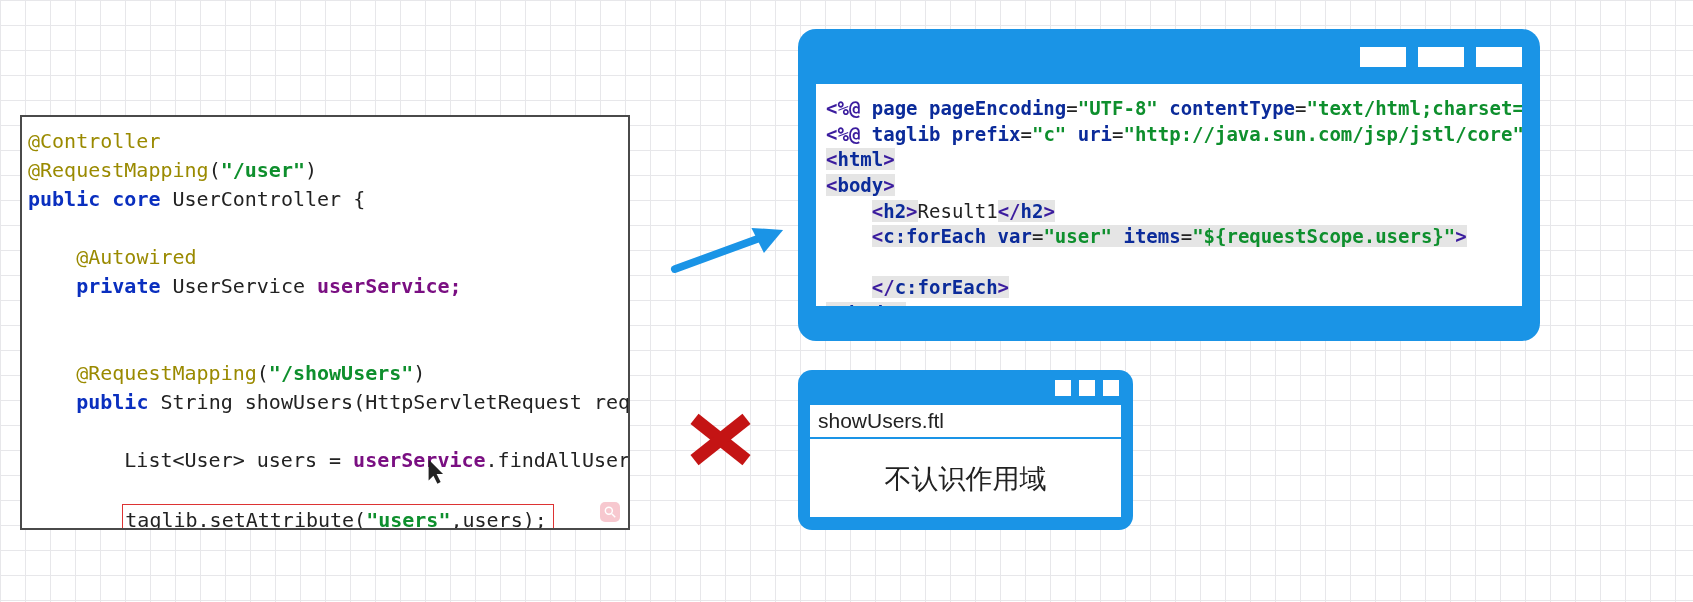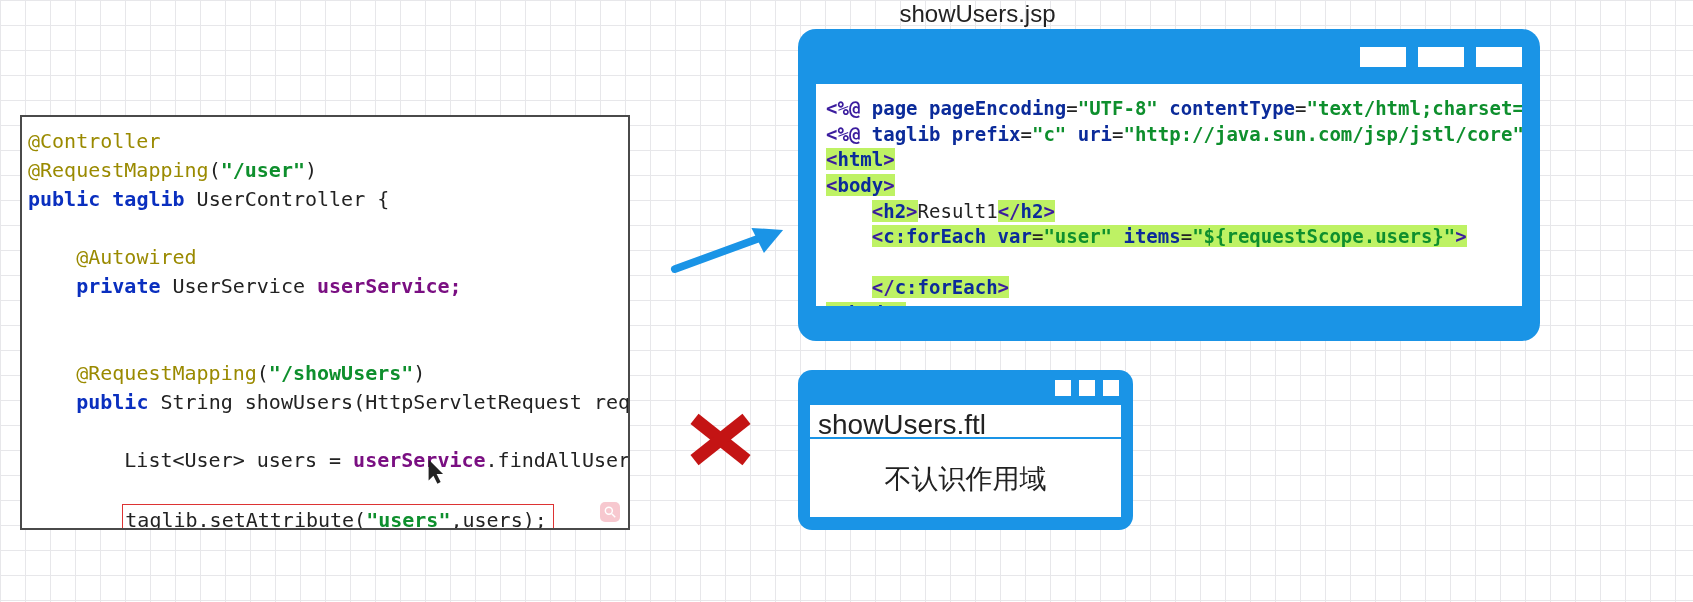--- a/index.html
+++ b/index.html
@@ -65,51 +65,50 @@
   .jsp-body{
     background:#fff;margin:0 18px 18px 18px;height:222px;
     padding:12px 10px;font-size:19px;line-height:1.35;white-space:pre;
     box-sizing:border-box;overflow:hidden;
   }
   .jsp-body .dk{color:#3b1c9e;font-weight:bold;}
   .jsp-body .tg{color:#0b2b9a;font-weight:bold;text-align:right;}
   .jsp-body .attr{color:#0b2b9a;font-weight:bold;}
   .jsp-body .strj{color:#0e8f2d;font-weight:bold;}
   .jsp-body .txt{color:#222;}
-  .jsp-body .tagshade{background:#bef264;}
+  .jsp-body .tagshade{background:#e5e5e5;}
   
   .ftl-window{
     position:absolute;left:798px;top:370px;width:335px;height:160px;
     background:#1a94e6;border-radius:14px;box-sizing:border-box;
   }
   .ftl-titlebar{height:35px;position:relative;}
   .ftl-buttons{position:absolute;right:14px;top:10px;display:flex;gap:8px;}
   .ftl-buttons span{width:16px;height:16px;background:#fff;display:inline-block;}
   .ftl-title-row{
     background:#fff;margin:0 12px;height:32px;box-sizing:border-box;
-    padding:4px 8px;font-family:"Helvetica Neue",Arial,sans-serif;font-size:28px;color:#222;
+    padding:4px 8px;font-family:"Helvetica Neue",Arial,sans-serif;font-size:21px;color:#222;
   }
   .ftl-body{
     background:#fff;margin:0 12px 12px 12px;height:80px;border-top:2px solid #1a94e6;
     display:flex;align-items:flex-start;justify-content:center;
     font-family:"Helvetica Neue",Arial,sans-serif;font-size:27px;color:#222;
     padding-top:22px;box-sizing:border-box;
   }
 </style>
 </head>
 <body>
 
 <div class="grid-bg"></div>
 <div class="canvas">
 
-  <div class="jsp-title">showUsers.jsp</div>
 
   <div class="java-box"><span class="ann">@Controller</span>
 <span class="ann">@RequestMapping</span><span class="plain">(</span><span class="str">"/user"</span><span class="plain">)</span>
-<span class="kw">public</span> <span class="kw">taglib</span> <span class="cls">UserController {</span>
+<span class="kw">public</span> <span class="kw">core</span> <span class="cls">UserController {</span>
 
     <span class="ann">@Autowired</span>
     <span class="kw">private</span> <span class="cls">UserService</span> <span class="fld">userService;</span>
 
 
     <span class="ann">@RequestMapping</span><span class="plain">(</span><span class="str">"/showUsers"</span><span class="plain">)</span>
     <span class="kw">public</span> <span class="cls">String</span> <span class="mtd">showUsers(HttpServletRequest request) {</span>
 
         <span class="plain">List&lt;User&gt; users = </span><span class="fld">userService</span><span class="plain">.findAllUsers();</span>
 

